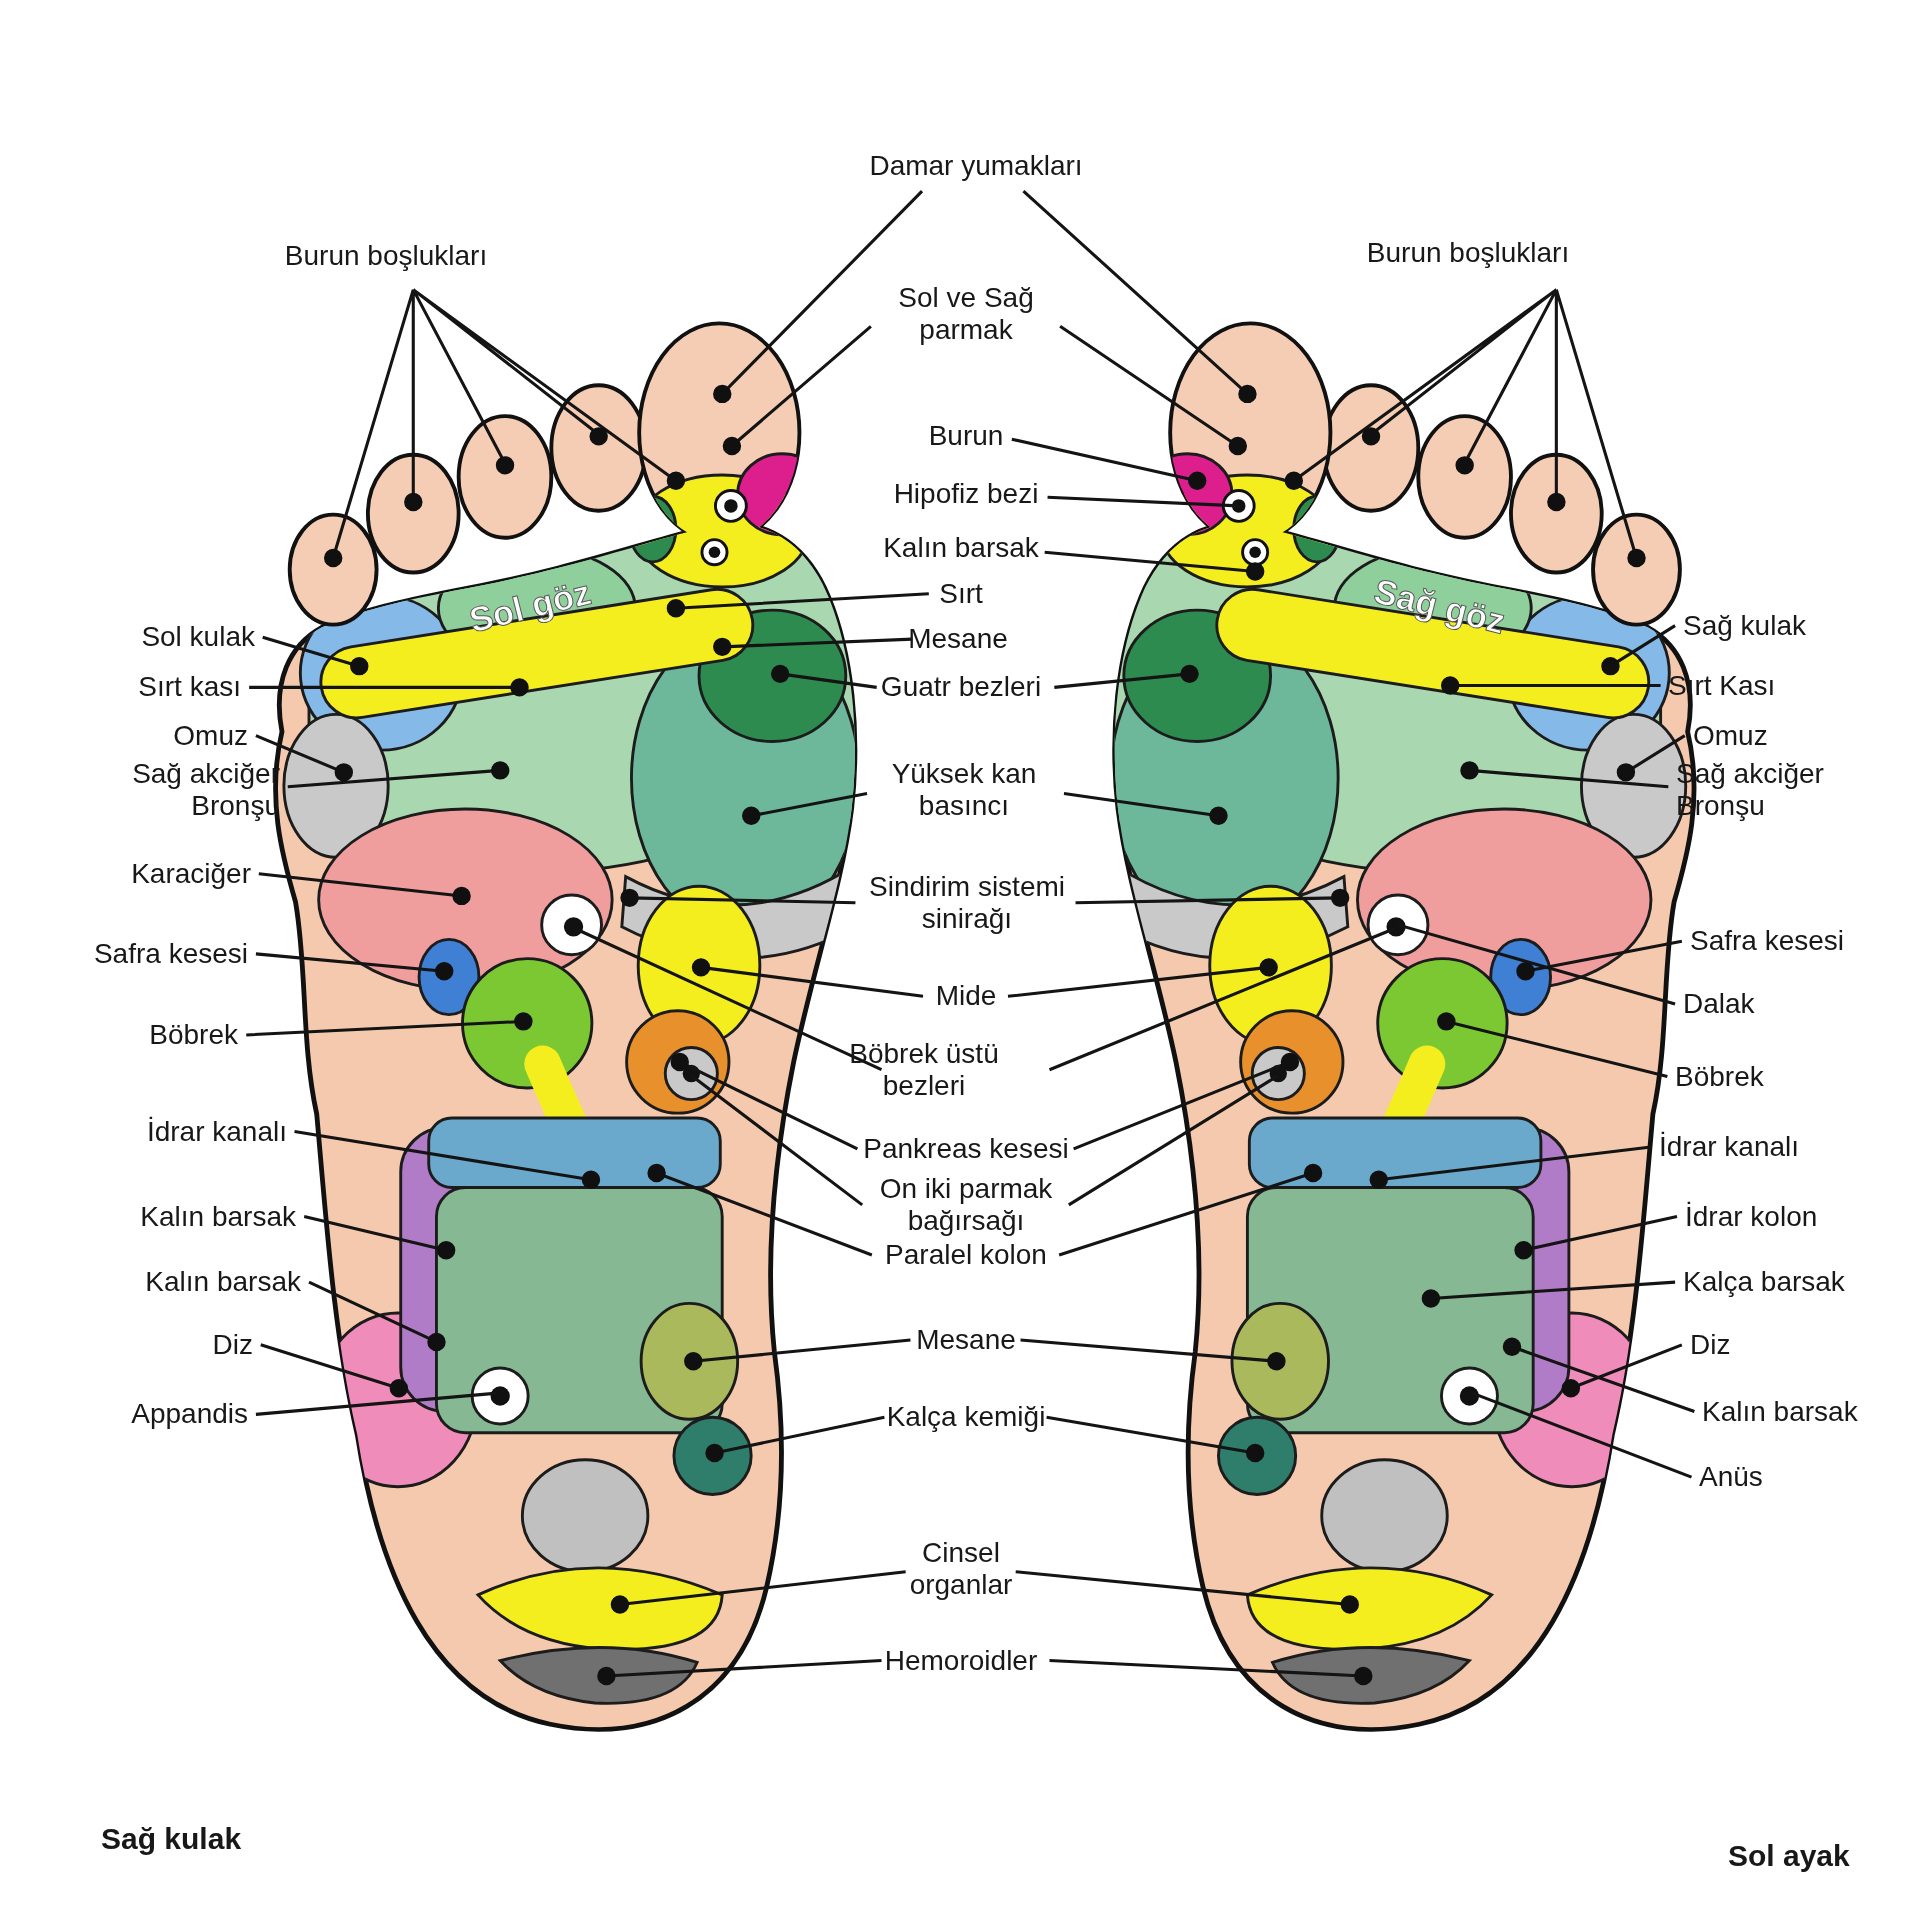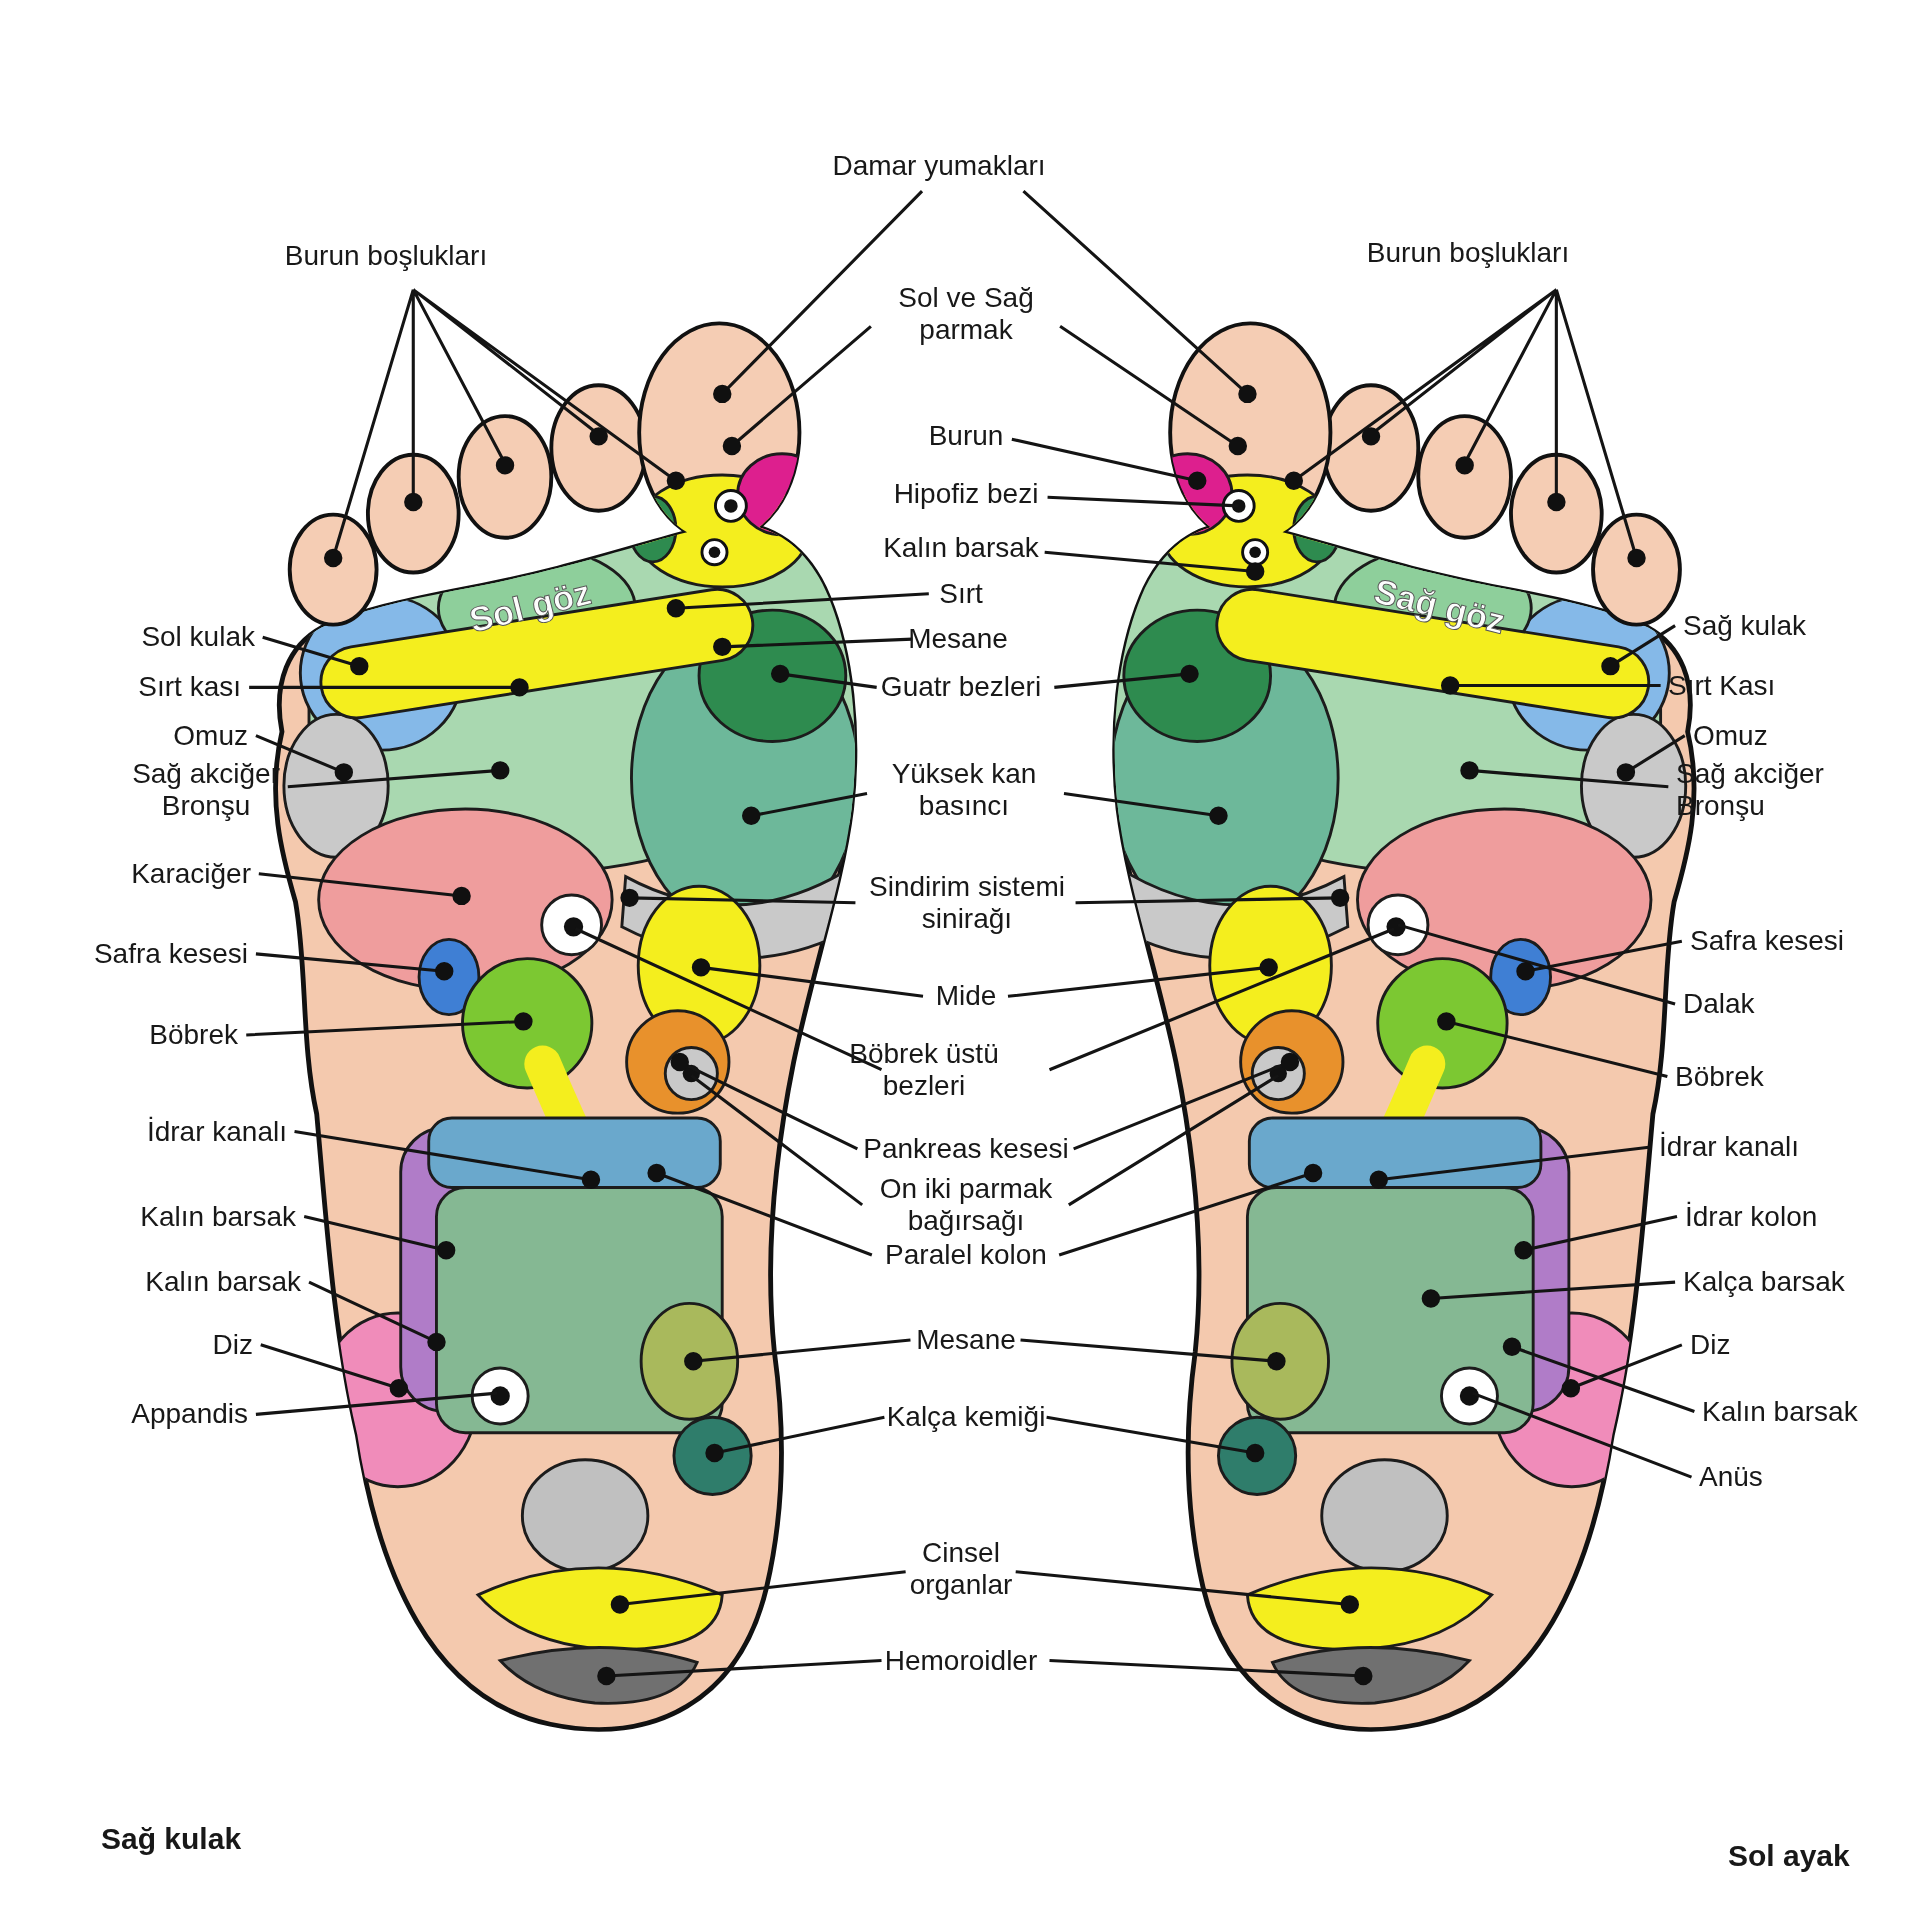--- a/index.html
+++ b/index.html
@@ -12,21 +12,21 @@
   .toe     { stroke:#111111; stroke-width:4; }
   .ring    { stroke:#111111; stroke-width:3; }
   .leaders { stroke:#141414; stroke-width:3.2; fill:none; }
   .dots    { stroke:#101010; stroke-width:19; stroke-linecap:round; fill:none; }
   .ureter  { stroke-width:38; stroke-linecap:round; fill:none; }
   .eyeText { font-family:"Liberation Sans",sans-serif; font-weight:700; font-size:36px;
              fill:#fdfdfd; stroke:#555555; stroke-width:1px; }
 
   .lbl { position:absolute; font-size:28px; line-height:1.14; color:#181818; white-space:pre-line; }
   .c   { transform:translate(-50%,-50%); text-align:center; }
-  .l   { transform:translate(-100%,-50%); text-align:center; }
+  .l   { transform:translate(-100%,-50%); text-align:right; }
   .r   { transform:translate(0,-50%); text-align:left; }
   .cap { font-weight:700; font-size:30px; }
 </style>
 </head>
 <body>
 
 <div class="stage">
 
 <svg class="art" width="1931" height="1927" viewBox="0 0 2000 1996">
   <defs>
@@ -166,21 +166,21 @@
     M612,1222h0.1 M1428,1222h0.1
     M462,1295h0.1 M1578,1295h0.1
     M452,1390h0.1 M1482,1345h0.1
     M413,1438h0.1 M1627,1438h0.1
     M1566,1395h0.1"></path>
 
   <text class="eyeText" text-anchor="middle" transform="translate(552 640) rotate(-14)">Sol göz</text>
   <text class="eyeText" text-anchor="middle" transform="translate(1488 640) rotate(14)">Sağ göz</text>
 </svg>
 
-<div class="lbl c" style="left:939px;top:166px">Damar yumakları</div>
+<div class="lbl c" style="left:976px;top:166px">Damar yumakları</div>
 <div class="lbl c" style="left:966px;top:314px">Sol ve Sağ
 parmak</div>
 <div class="lbl c" style="left:966px;top:436px">Burun</div>
 <div class="lbl c" style="left:966px;top:494px">Hipofiz bezi</div>
 <div class="lbl c" style="left:961px;top:548px">Kalın barsak</div>
 <div class="lbl c" style="left:961px;top:594px">Sırt</div>
 <div class="lbl c" style="left:958px;top:639px">Mesane</div>
 <div class="lbl c" style="left:961px;top:687px">Guatr bezleri</div>
 <div class="lbl c" style="left:964px;top:790px">Yüksek kan
 basıncı</div>

